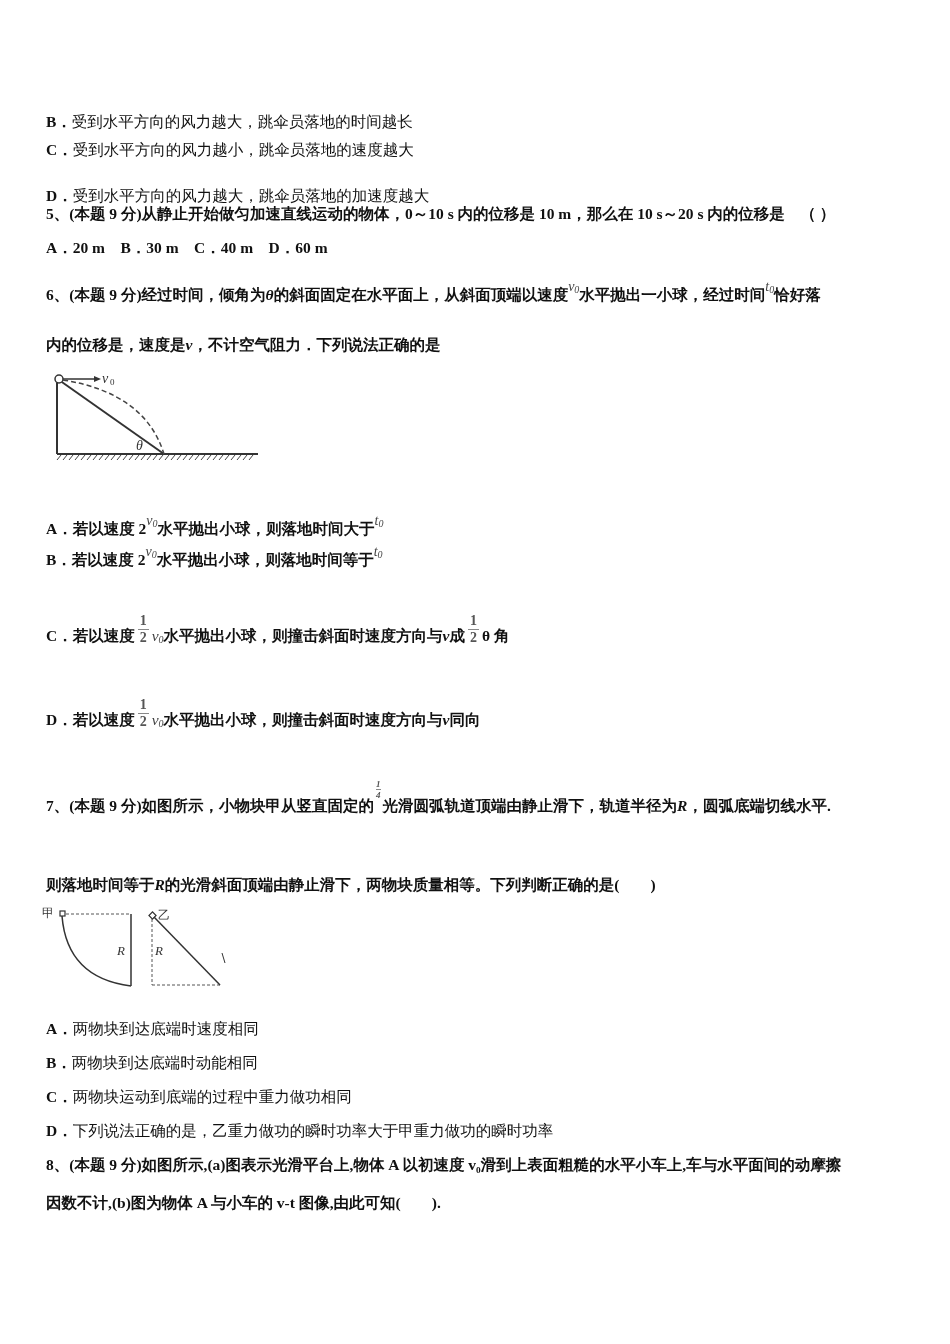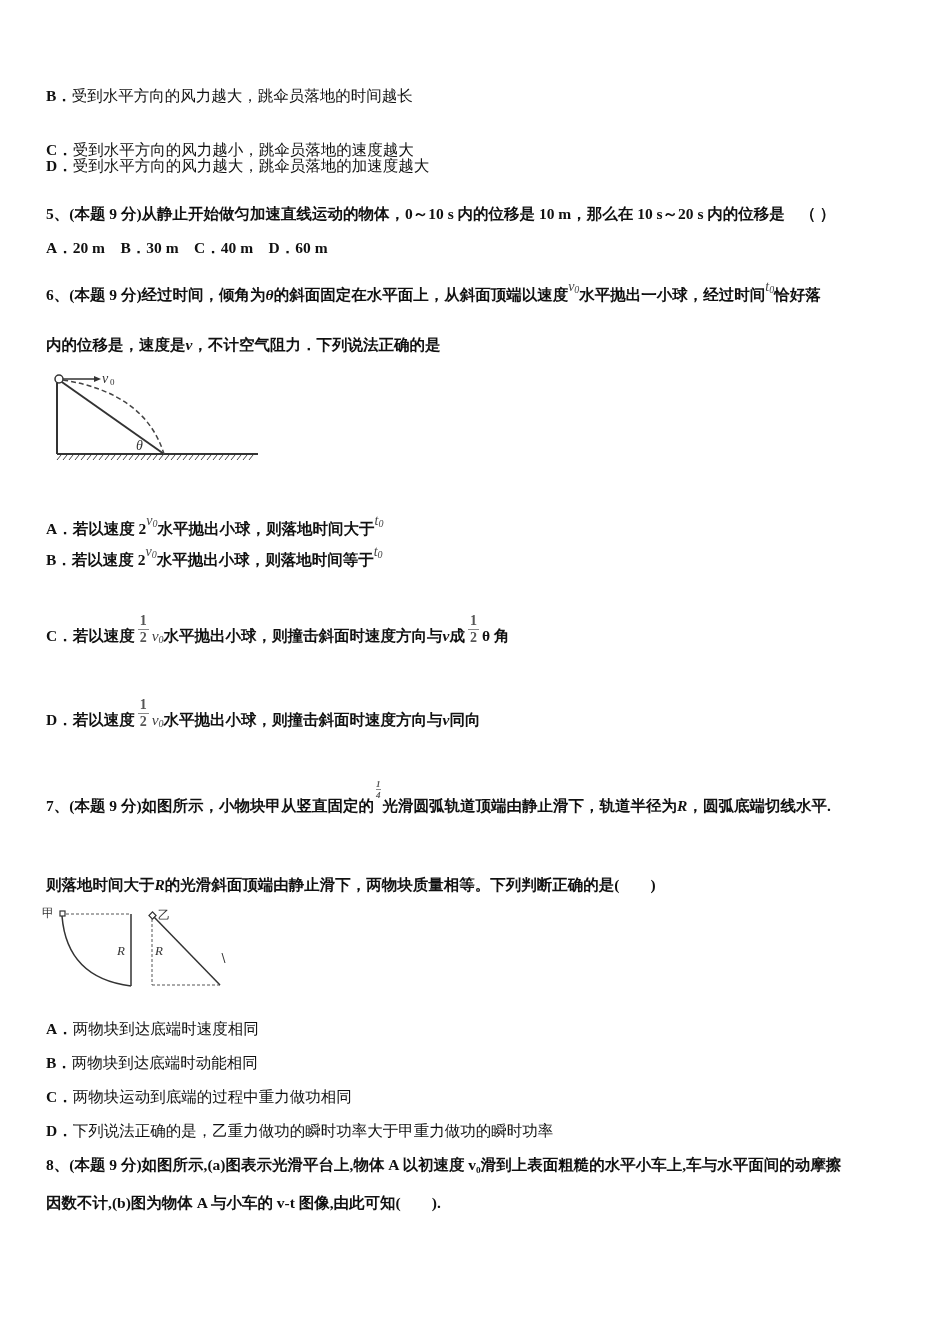--- a/index.html
+++ b/index.html
@@ -14,27 +14,27 @@
   .frac { display: inline-block; vertical-align: middle; text-align: center; font-size: 14px; color: #555; margin: 0 3px; line-height: 16px; position: relative; top: -8px; }
   .frac .num { display: block; border-bottom: 1px solid #888; padding: 0 2px; }
   .frac .den { display: block; }
   .smallfrac { display: inline-block; vertical-align: middle; text-align: center; font-size: 9px; color: #555; line-height: 10px; position: relative; top: -18px; margin: 0 2px; font-style: italic; }
   .smallfrac .num { display: block; border-bottom: 1px solid #888; }
   svg text { font-family: "Liberation Serif", serif; }
 </style>
 </head>
 <body>
 
-<div class="line" style="top:86px">
+<div class="line" style="top:112px">
   <span class="b">B．</span><span>受到水平方向的风力越大，跳伞员落地的时间越长</span>
 </div>
 <div class="line" style="top:140px">
   <span class="b">C．</span><span>受到水平方向的风力越小，跳伞员落地的速度越大</span>
 </div>
-<div class="line" style="top:156px">
+<div class="line" style="top:186px">
   <span class="b">D．</span><span>受到水平方向的风力越大，跳伞员落地的加速度越大</span>
 </div>
 
 <div class="line b" style="top:204px">
   <span>5、</span><span>(本题 9 分)</span><span>从静止开始做匀加速直线运动的物体，0～10 s 内的位移是 10 m，那么在 10 s～20 s 内的位移是　（ ）</span>
 </div>
 <div class="line b" style="top:238px">
   <span>A．20 m　B．30 m　C．40 m　D．60 m</span>
 </div>
 
@@ -105,21 +105,21 @@
   <span>C．</span><span>若以速度</span><span class="frac"><span class="num">1</span><span class="den">2</span></span><span class="mvar"><span>v</span><span class="sub0">0</span></span><span>水平抛出小球，则撞击斜面时速度方向与</span><span class="i">v</span><span>成</span><span class="frac"><span class="num">1</span><span class="den">2</span></span><span>θ 角</span>
 </div>
 <div class="line b" style="top:705px">
   <span>D．</span><span>若以速度</span><span class="frac"><span class="num">1</span><span class="den">2</span></span><span class="mvar"><span>v</span><span class="sub0">0</span></span><span>水平抛出小球，则撞击斜面时速度方向与</span><span class="i">v</span><span>同向</span>
 </div>
 
 <div class="line b" style="top:796px">
   <span>7、</span><span>(本题 9 分)</span><span>如图所示，小物块甲从竖直固定的</span><span class="smallfrac"><span class="num">1</span><span class="den">4</span></span><span>光滑圆弧轨道顶端由静止滑下，轨道半径为</span><span class="i">R</span><span>，圆弧底端切线水平.</span>
 </div>
 <div class="line b" style="top:875px">
-  <span>则落地时间大于</span><span class="i">R</span><span>的光滑斜面顶端由静止滑下，两物块质量相等。下列判断正确的是(　　)</span>
+  <span>则落地时间等于</span><span class="i">R</span><span>的光滑斜面顶端由静止滑下，两物块质量相等。下列判断正确的是(　　)</span>
 </div>
 
 <div style="position:absolute; left:42px; top:903px; width:195px; height:90px;">
   <svg width="195" height="90" viewBox="0 0 195 90">
     <text x="0" y="14" font-size="12" fill="#333">甲</text>
     <rect x="18" y="8" width="5" height="5" fill="#fff" stroke="#333" stroke-width="1.2"></rect>
     <line x1="24" y1="11" x2="89" y2="11" stroke="#555" stroke-width="1" stroke-dasharray="3,2"></line>
     <line x1="89" y1="11" x2="89" y2="83" stroke="#333" stroke-width="1.5"></line>
     <path d="M20,13 Q25,75 89,83" fill="none" stroke="#333" stroke-width="1.5"></path>
     <text x="75" y="52" font-size="13" font-style="italic" fill="#333">R</text>

